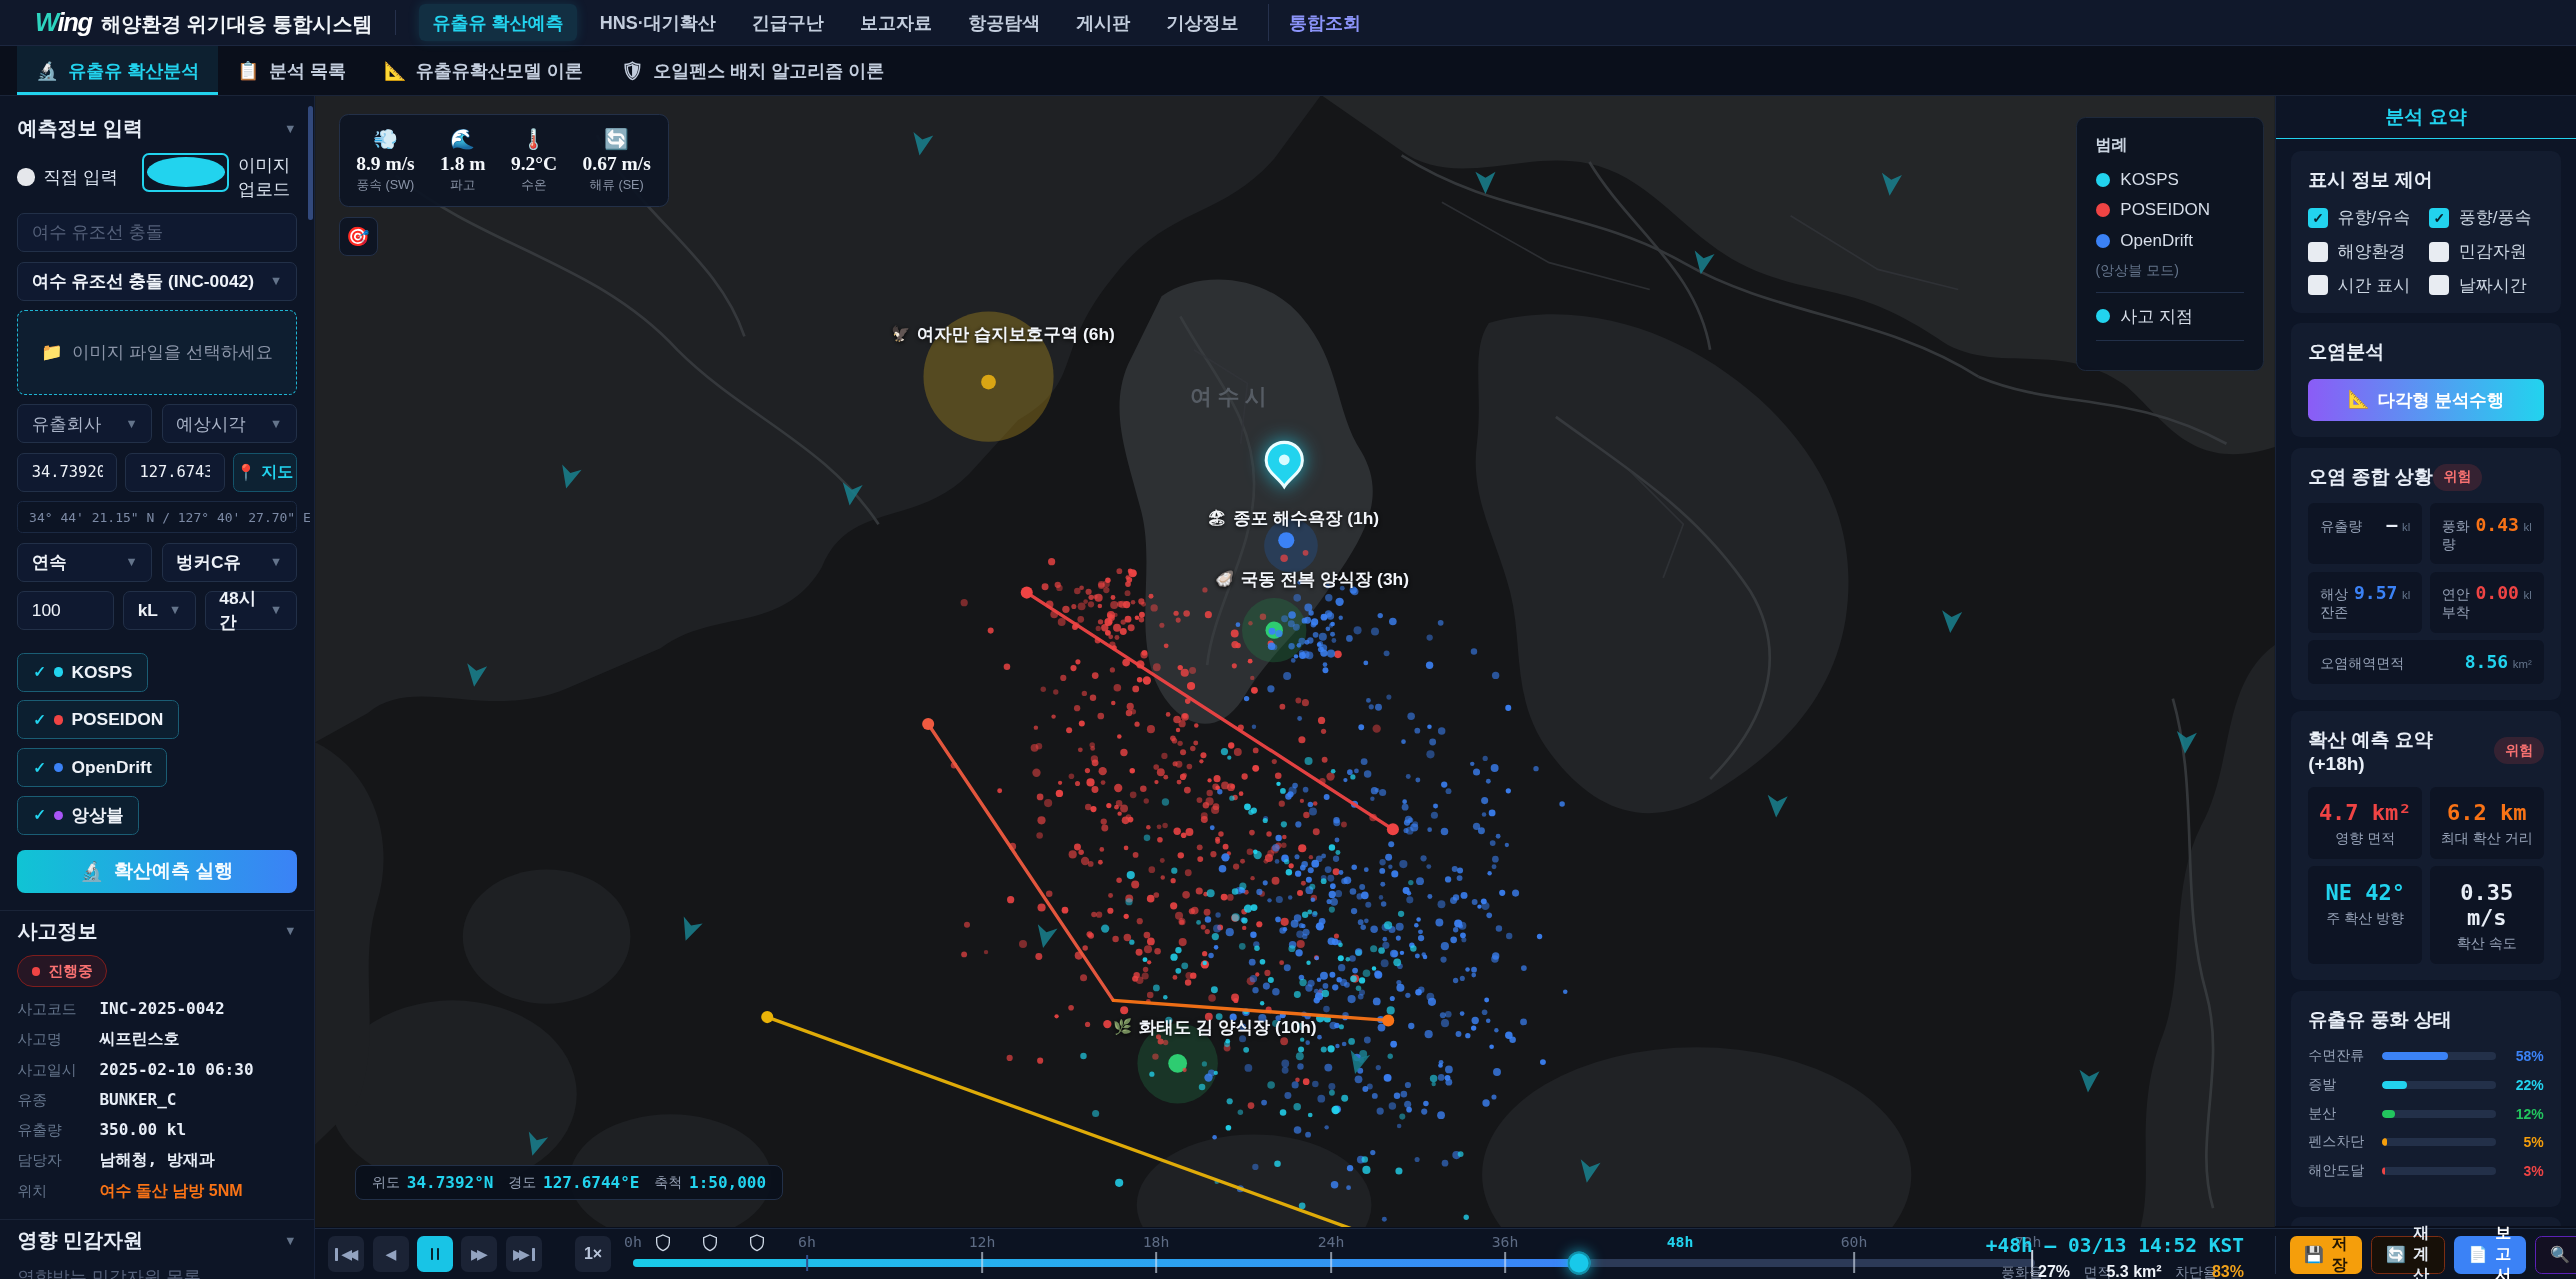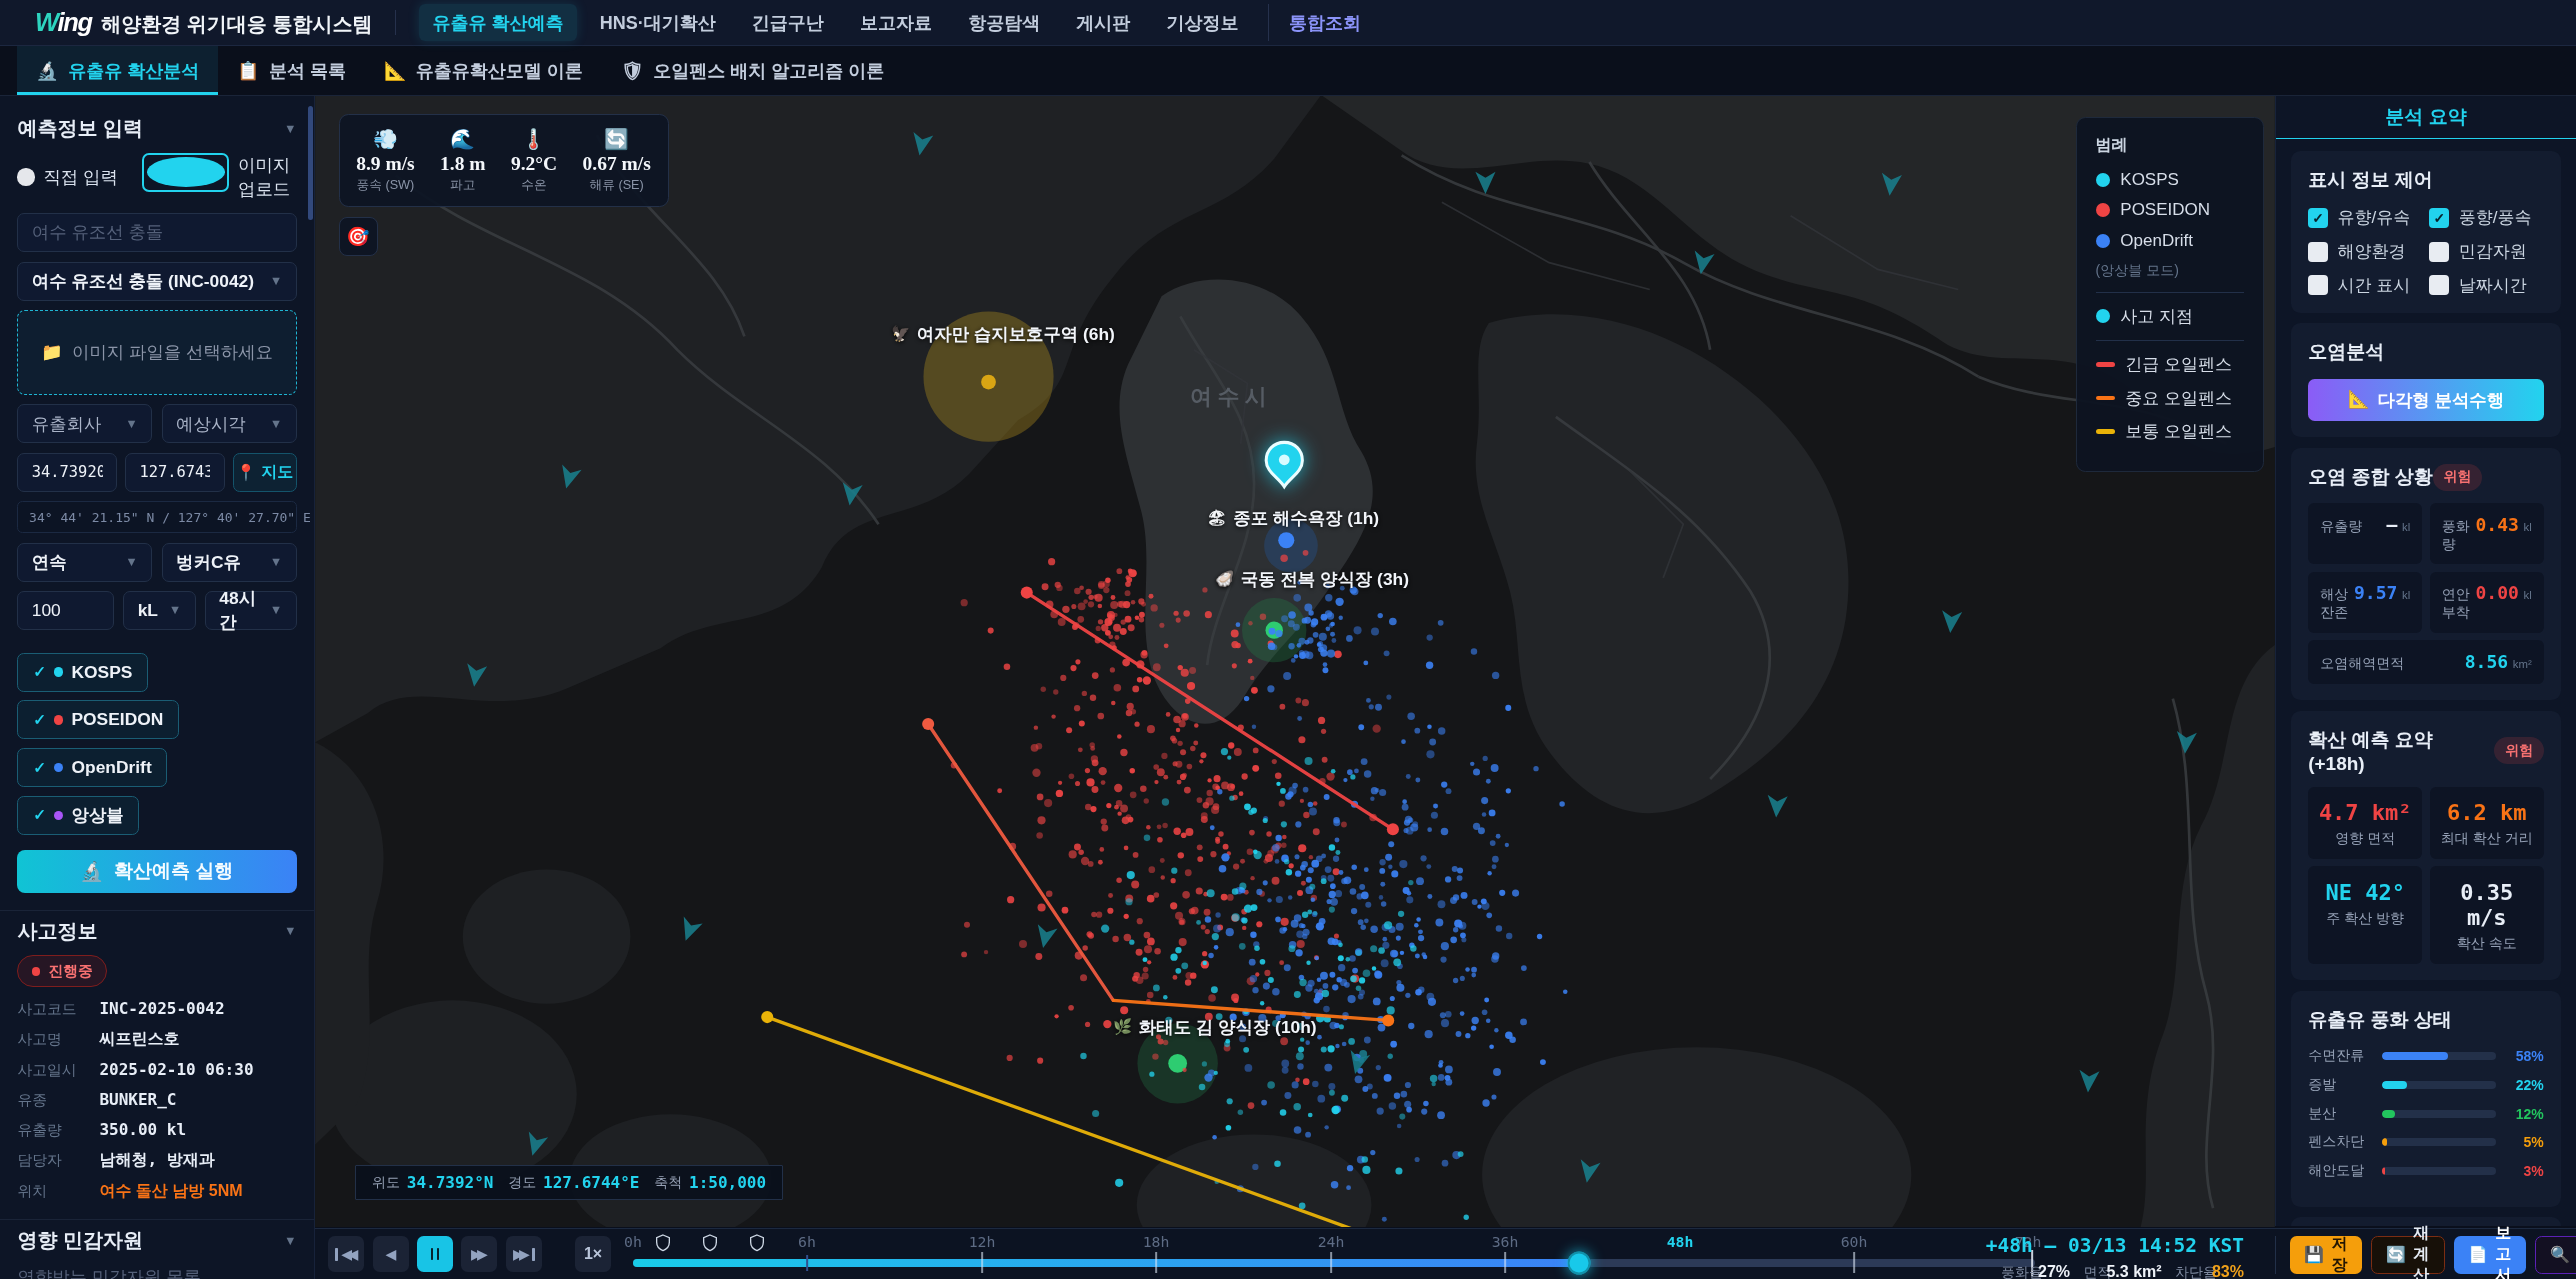--- a/index.html
+++ b/index.html
@@ -105,21 +105,21 @@
   .legend { position:absolute; right:11.4px; top:22px; width:188px; background:rgba(13,19,33,0.95); border:0.7px solid #1e293b;
     border-radius:9.4px; padding:17.4px 19px; }
   .lg-title { font-size:16px; font-weight:800; color:#cbd5e1; margin-bottom:13.4px; }
   .lg-item { display:flex; align-items:center; gap:10.7px; margin-bottom:10.7px; font-size:17px; color:#d7dee9; }
   .lg-item .ldot { width:14px; height:14px; border-radius:50%; flex:none; }
   .lg-note { font-size:14px; color:#64748b; margin:1.3px 0 2.7px; }
   .lg-div { border-top:0.7px solid #223049; margin:12px 0; }
   .lg-item .lbar { width:19px; height:4.7px; border-radius:2.7px; flex:none; }
 
   .coordbar { position:absolute; left:40px; bottom:27px; height:35px; background:rgba(10,16,28,0.92); border:0.7px solid #223048;
-    border-radius:1px; display:flex; align-items:center; gap:14.8px; padding:0 16px; font-family:"DejaVu Sans Mono",monospace; }
+    border-radius:8px; display:flex; align-items:center; gap:14.8px; padding:0 16px; font-family:"DejaVu Sans Mono",monospace; }
   .coordbar .cl { font-size:14px; color:#96a1b5; }
   .coordbar .cv { font-size:16px; font-weight:800; color:#22d3ee; margin-left:-8px; }
 
   
   .rpanel { position:absolute; left:2275px; top:95px; width:301px; height:1131px; background:#0d1526; border-left:0.7px solid #17223a;
     padding:0 14.8px; overflow:hidden; z-index:40; }
   .rp-head { height:44px; display:flex; align-items:center; justify-content:center; font-size:19px; font-weight:800; color:#22d3ee;
     border-bottom:1.7px solid #22d3ee; margin:0 -14.8px 12px; }
   .card { background:#131c2f; border-radius:9.4px; padding:16px 17.4px; margin-bottom:10.7px; }
   .card-head { display:flex; align-items:center; margin-bottom:12px; }
@@ -1468,35 +1468,20 @@
           <span>OpenDrift</span>
         </div>
         </div>
       <div class="lg-note">(앙상블 모드)</div>
       <div class="lg-div"></div>
       <div class="lg-item">
         <span class="ldot" style="background: rgb(34, 211, 238);"></span>
         <span>사고 지점</span>
       </div>
       <div class="lg-div"></div>
-      <div>
-
-      <div class="lg-item">
-          <span class="lbar" style="background: rgb(239, 68, 68);"></span>
-          <span>긴급 오일펜스</span>
-        </div>
-          <div class="lg-item">
-          <span class="lbar" style="background: rgb(249, 115, 22);"></span>
-          <span>중요 오일펜스</span>
-        </div>
-          <div class="lg-item">
-          <span class="lbar" style="background: rgb(234, 179, 8);"></span>
-          <span>보통 오일펜스</span>
-        </div>
-        </div>
     </div>
 
     <div class="coordbar">
       <span class="cl">위도</span>
       <span class="cv">34.7392°N</span>
       <span class="cl">경도</span>
       <span class="cv">127.6744°E</span>
       <span class="cl">축척</span>
       <span class="cv">1:50,000</span>
     </div>

